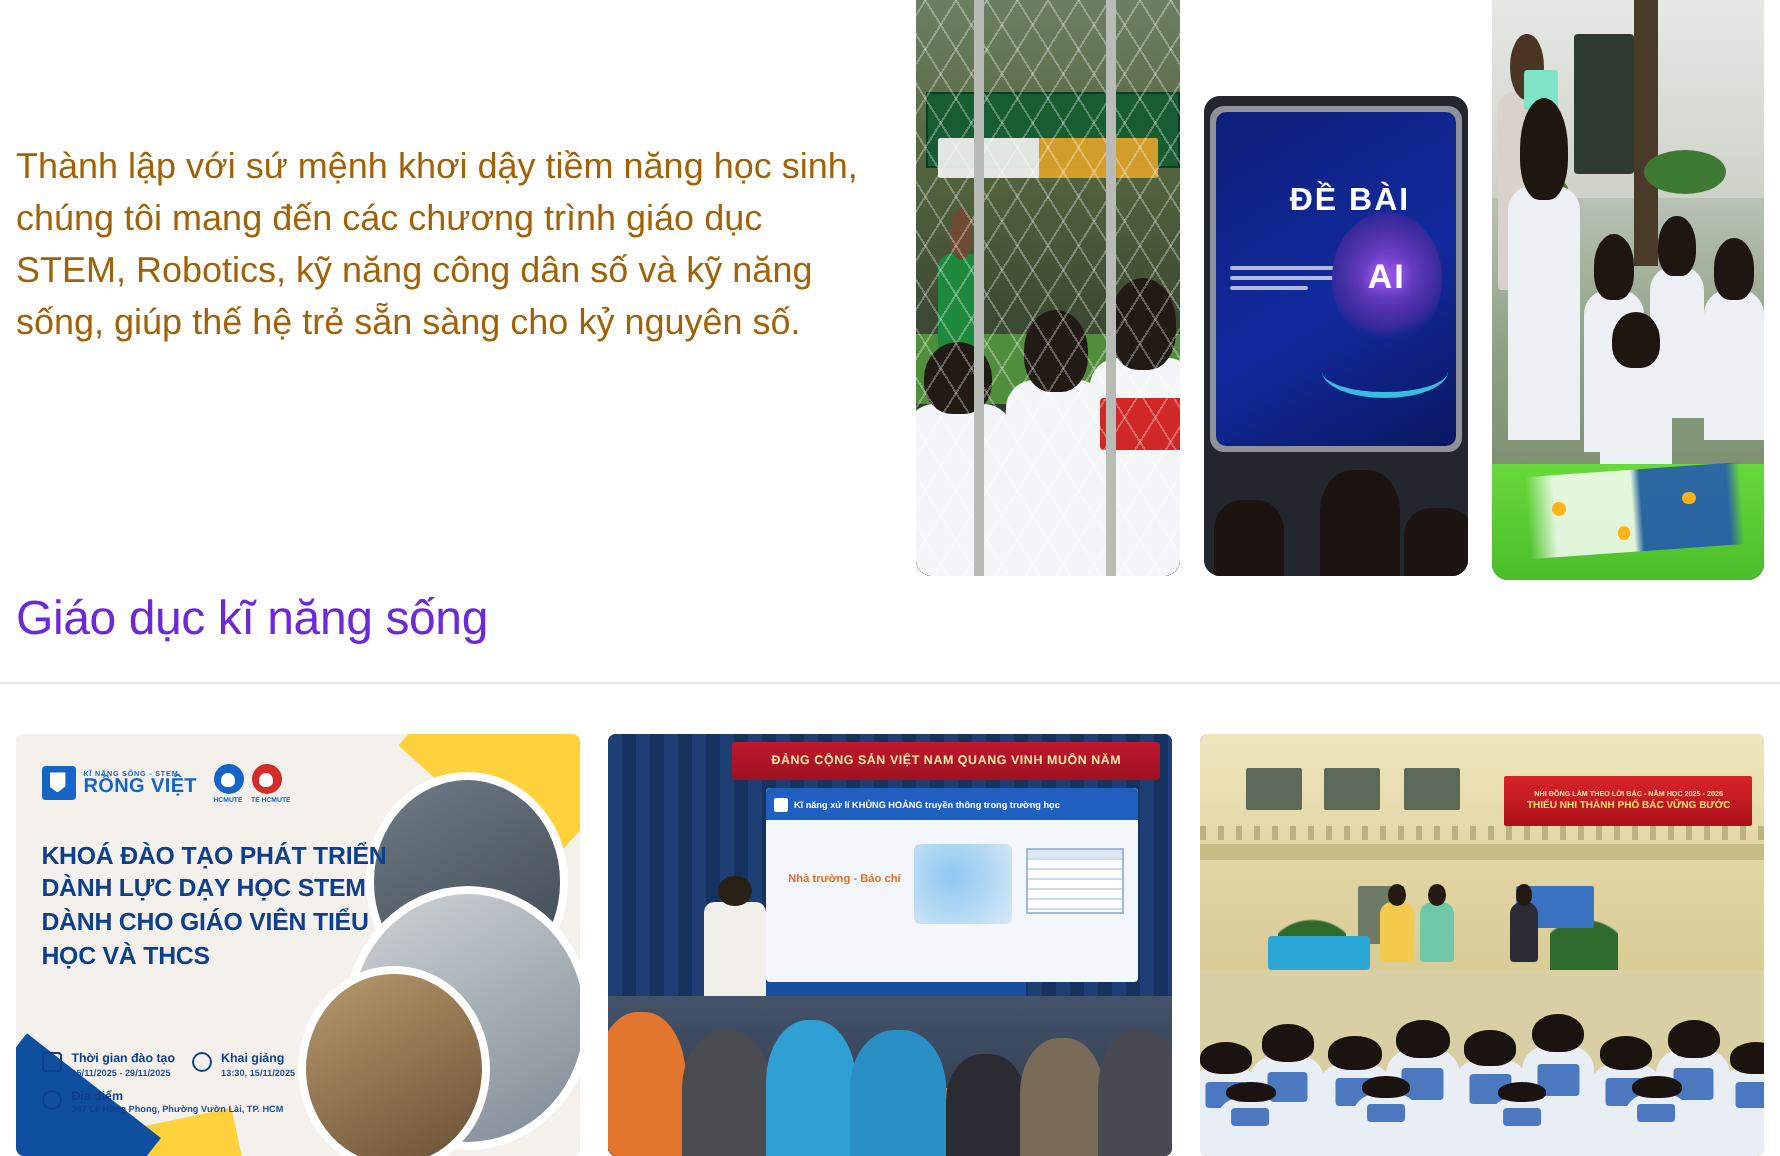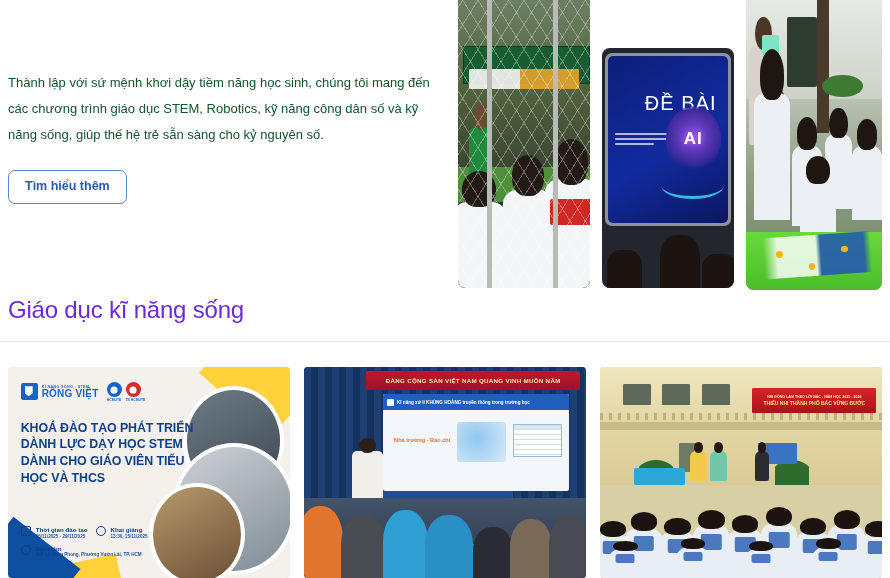--- a/index.html
+++ b/index.html
@@ -13,22 +13,22 @@
 
   
   .hero { position: absolute; left: 0; top: 0; width: 890px; height: 292px; }
 
   .hero-text { position: absolute; left: 8px; top: 48px; width: 428px; }
   .hero-title {
     font-size: 37px; font-weight: 700; color: #14489E;
     letter-spacing: -0.3px; line-height: 1.15; white-space: nowrap;
   }
   .hero-body {
-    margin-top: 22px; font-size: 13px; line-height: 26px;
-    color: #14532d; width: 424px;
+    margin-top: 22px; font-size: 18px; line-height: 26px;
+    color: #a16207; width: 424px;
   }
   .hero-btn {
     margin-top: 22px; display: inline-block;
     padding: 9px 16px 10px; border: 1px solid #5b87cf; border-radius: 7px;
     background: #ffffff; color: #2b5aa8; font-size: 12.5px; font-weight: 700;
     cursor: pointer; font-family: inherit; line-height: 1;
   }
 
   
   .collage { position: absolute; left: 458px; top: 0; width: 424px; height: 292px; }
@@ -66,21 +66,21 @@
   .a-kid::after{content:"";position:absolute;left:18%;top:-36%;width:64%;height:42%;
     background:#221a15;border-radius:50% 50% 42% 42%;}
   .a-scarf{position:absolute;width:36%;height:9%;background:#d02727;border-radius:2px;}
 
   
   .b-room { position:absolute; inset:0; background:#23262c; }
   .b-bezel { position:absolute; left:2%; top:2%; width:96%; height:72%;
     background:#8e9299; border-radius:7px; padding:3px; }
   .b-screen { position:absolute; inset:3px; background: linear-gradient(150deg,#0d1f7a,#122a9e 55%,#0a1760);
     border-radius:5px; overflow:hidden; }
-  .b-de { position:absolute; left:6%; top:22%; font-size:20px; font-weight:400; color:#fff;
+  .b-de { position:absolute; left:6%; top:22%; font-size:16px; font-weight:700; color:#fff;
     letter-spacing:1px; font-family:"Liberation Sans", sans-serif;padding-left:30px; }
   .b-lines { position:absolute; left:6%; top:46%; width:46%; }
   .b-lines i { display:block; height:2px; margin-bottom:3px; background:rgba(255,255,255,.68); border-radius:1px;}
   .b-ai { position:absolute; right:6%; top:30%; width:46%; height:40%;
     background: radial-gradient(circle at 50% 45%, #8b4bd8 0%, #3a2a9c 58%, rgba(10,20,90,0) 72%);
     border-radius:50%;text-align:center; }
   .b-ai span{position:absolute;inset:0;display:flex;align-items:center;justify-content:center;
     color:#ffffff;font-size:17px;font-weight:700;letter-spacing:1px;
     text-shadow:0 0 6px #c86bff,0 0 12px #6a4df0;}
   .b-swoosh{position:absolute;right:4%;bottom:14%;width:52%;height:16%;
@@ -218,21 +218,20 @@
 </style>
 </head>
 <body>
 
 <div class="page">
 
   <section class="hero">
 
     <div class="hero-text">
       <p class="hero-body">Thành lập với sứ mệnh khơi dậy tiềm năng học sinh, chúng tôi mang đến các chương trình giáo dục STEM, Robotics, kỹ năng công dân số và kỹ năng sống, giúp thế hệ trẻ sẵn sàng cho kỷ nguyên số.</p>
-      <button class="hero-btn">Tìm hiểu thêm</button>
     </div>
 
     <div class="collage">
 
       <figure class="ph ph-a">
         <div class="inner">
           <div class="a-sky"></div>
           <div class="a-banner"></div>
           <div class="a-bantxt"></div>
           <div class="a-ground"></div>

